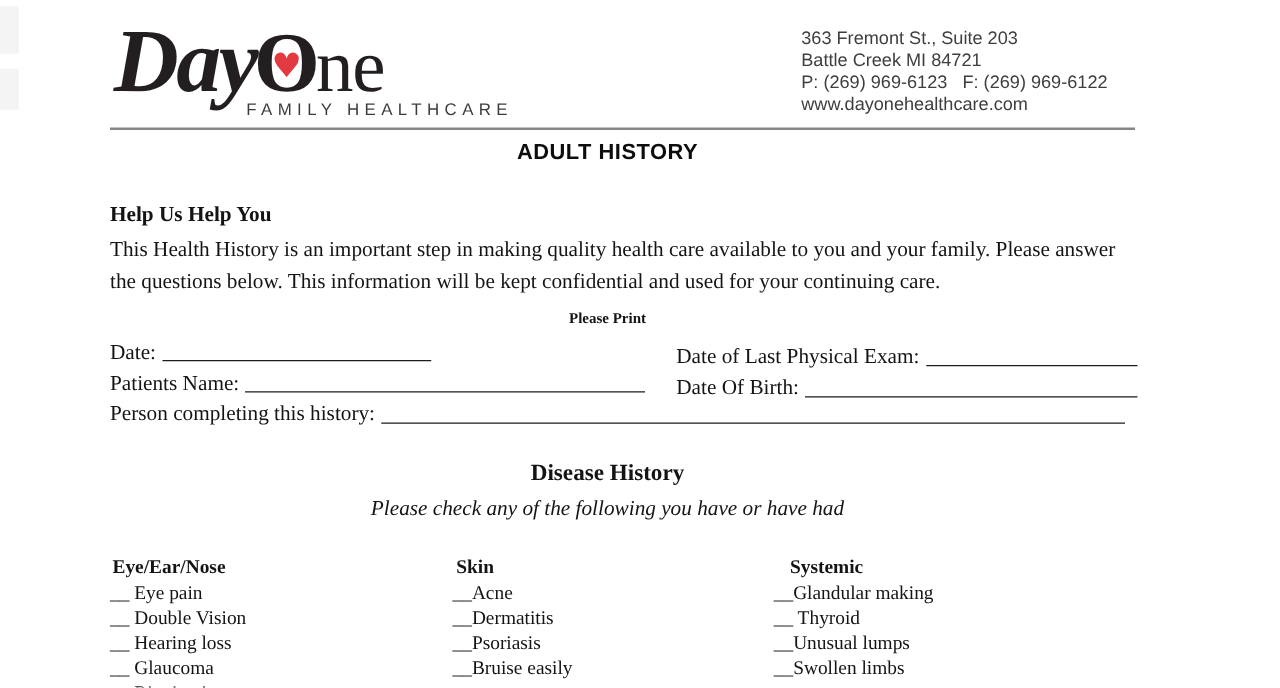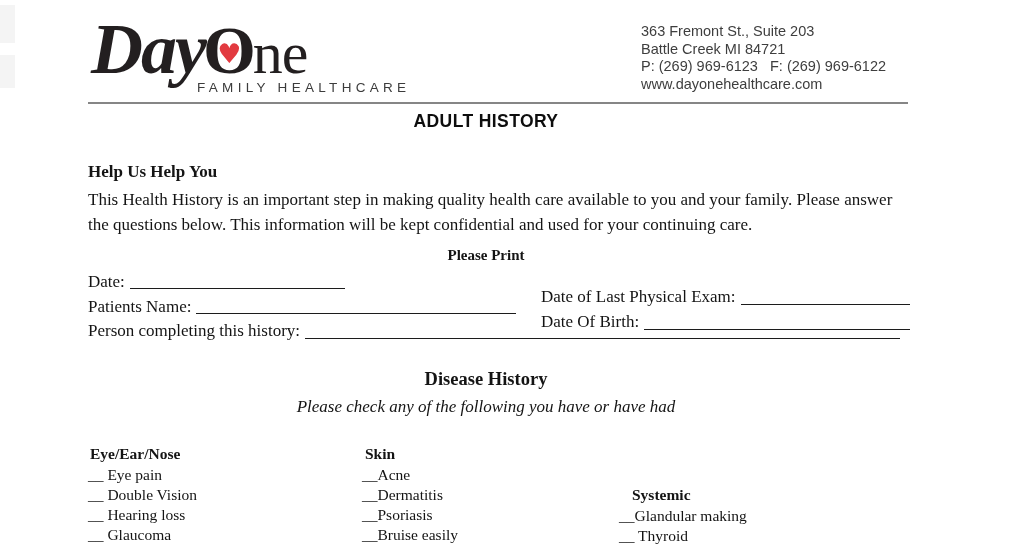--- a/index.html
+++ b/index.html
@@ -38,47 +38,47 @@
 
   .center-band { left:88px; width:796px; text-align:center; }
   #page-title {
     top:111px; font-family:"Liberation Sans", sans-serif;
     font-weight:bold; font-size:17.5px; letter-spacing:0.4px; color:#0d0d0d;
   }
 
   #intro-heading { left:88px; top:162px; font-weight:bold; font-size:17px; }
   #intro-body { left:88px; top:187px; width:828px; font-size:17px; line-height:25px; }
 
-  #please-print-heading { top:247px; font-weight:bold; font-size:15px; }
+  #please-print-heading { top:247px; font-weight:bold; font-size:12px; }
 
   .pp-row { left:88px; width:822px; font-size:17px; white-space:nowrap; }
   #pp-row-1 { top:271px; }
   #pp-row-2 { top:296px; }
   #pp-row-3 { top:321px; display:flex; width:812px; }
   .blank {
     display:inline-block; height:15px; border-bottom:1.6px solid #1c1c1c;
     position:relative; top:2px; margin-left:5px;
   }
   #date-blank { width:215px; }
   #patients-name-blank { width:320px; }
   #person-completing-blank { flex:1; }
-  .pp-right { position:absolute; left:453px; top:16px; width:369px; display:flex; }
+  .pp-right { position:absolute; left:453px; top:4px; width:369px; display:flex; }
   .pp-right .blank { flex:1; }
 
   #disease-heading { top:369px; font-weight:bold; font-size:18.5px; }
   #disease-subtitle { top:397px; font-style:italic; font-size:17px; }
 
   .check-col { top:444px; font-size:15.5px; line-height:20px; white-space:nowrap; }
   #col-eye { left:88px; }
   #col-skin { left:362px; }
   #col-systemic { left:619px; }
   .check-header { font-weight:bold; }
   #col-eye .check-header { margin-left:2px; }
   #col-skin .check-header { margin-left:3px; }
-  #col-systemic .check-header { margin-left:13px;margin-top:41px; }
+  #col-systemic .check-header { margin-left:13px; }
   .check-items { margin-top:1px; }
 </style>
 </head>
 <body>
 
 <div id="artifact-1" class="abs artifact"></div>
 <div id="artifact-2" class="abs artifact"></div>
 
 <div id="logo" class="abs">
   <span class="day">Day</span><span class="o-wrap"><span>O</span><span class="heart">♥</span></span><span class="ne">ne</span>

